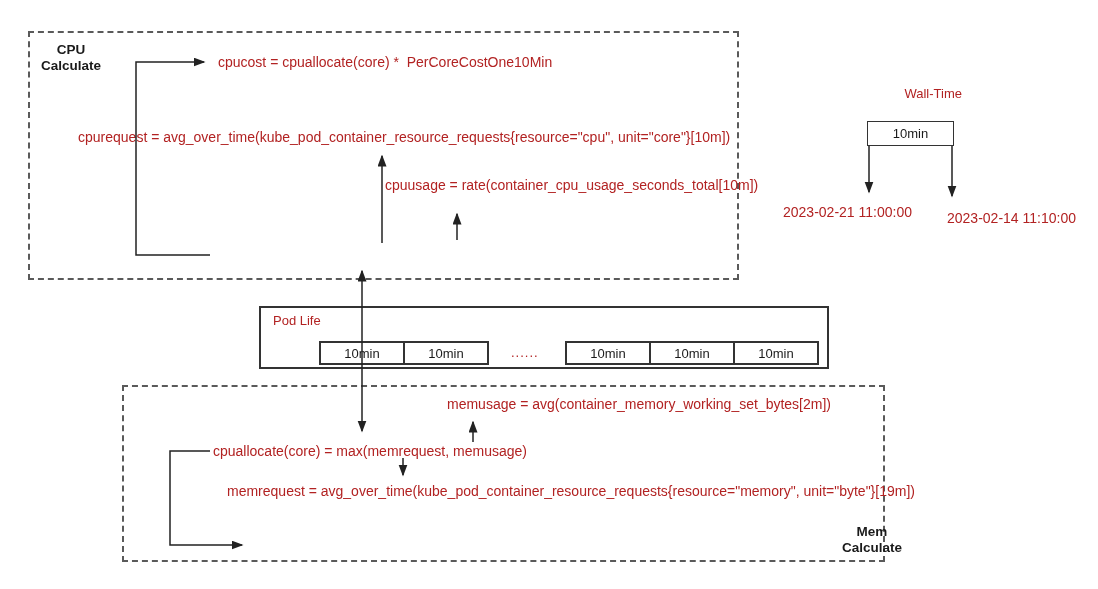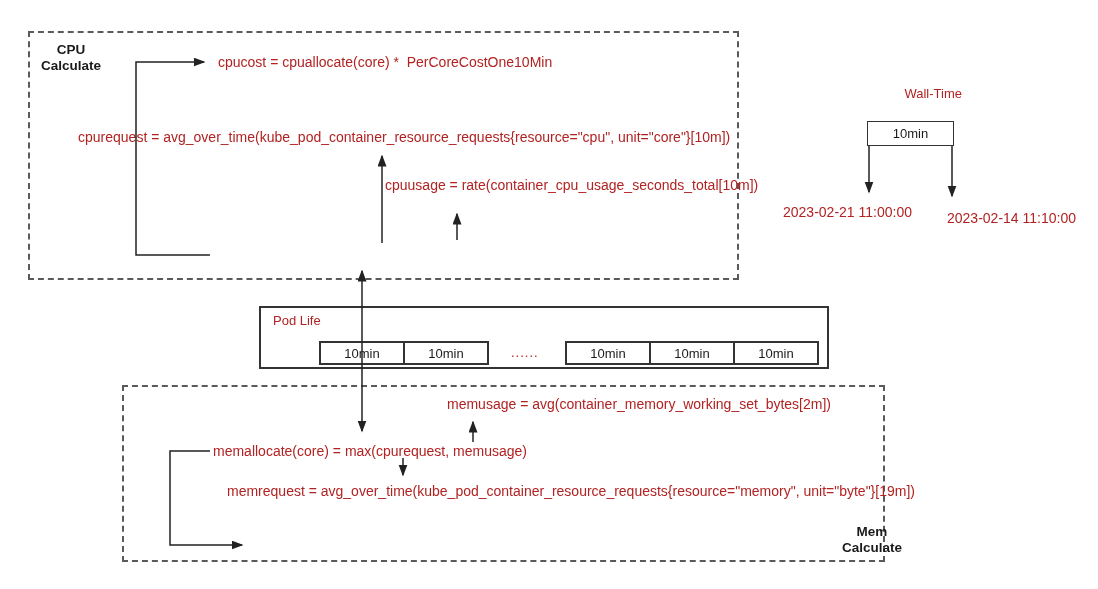--- a/index.html
+++ b/index.html
@@ -52,21 +52,21 @@
   <div class="cell" style="left:403px;top:341px;width:86px;height:24px;">10min</div>
   <div class="ellipsis" style="left:511px;top:345px;">......</div>
   <div class="cell" style="left:565px;top:341px;width:86px;height:24px;">10min</div>
   <div class="cell" style="left:649px;top:341px;width:86px;height:24px;">10min</div>
   <div class="cell" style="left:733px;top:341px;width:86px;height:24px;">10min</div>
 
   <div class="dashed-box" style="left:122px;top:385px;width:763px;height:177px;"></div>
   <div class="black-title" style="left:832px;top:524px;width:80px;"><span>Mem</span><br><span>Calculate</span></div>
 
   <div class="formula" style="left:447px;top:396px;">memusage = avg(container_memory_working_set_bytes[2m])</div>
-  <div class="formula" style="left:213px;top:443px;">memallocate(core) = max(cpurequest, memusage)</div>
+  <div class="formula" style="left:213px;top:443px;">cpuallocate(core) = max(memrequest, memusage)</div>
   <div class="formula" style="left:227px;top:483px;">memrequest = avg_over_time(kube_pod_container_resource_requests{resource="memory", unit="byte"}[19m])</div>
 
   <svg class="arrows" viewBox="0 0 1098 589">
     <defs>
       <marker id="ah" markerWidth="8" markerHeight="7" refX="7" refY="3" orient="auto" markerUnits="strokeWidth">
         <path d="M0,0 L8,3 L0,6 Z"></path>
       </marker>
     </defs>
 
     <polyline points="210,255 136,255 136,62 204,62" marker-end="url(#ah)"></polyline>

